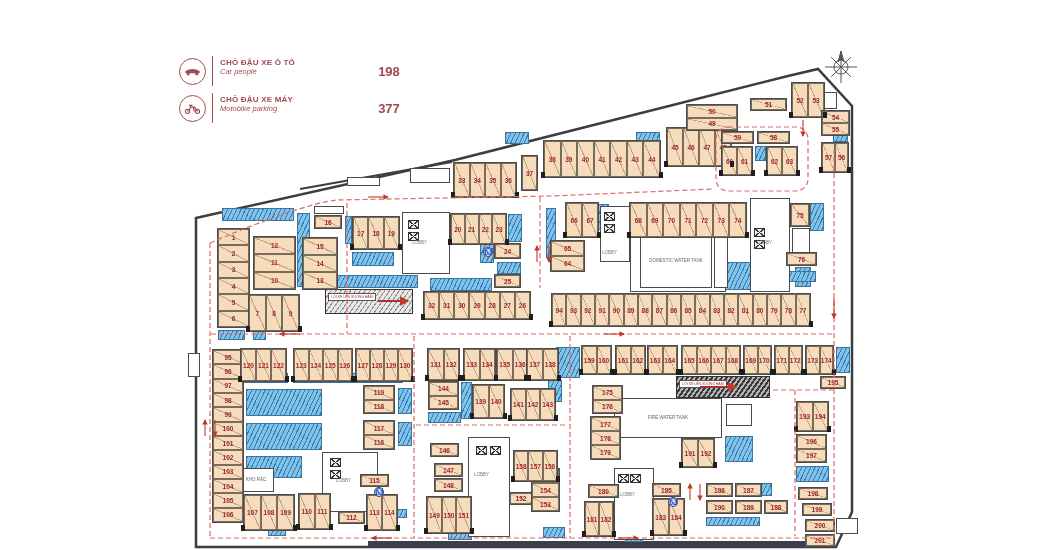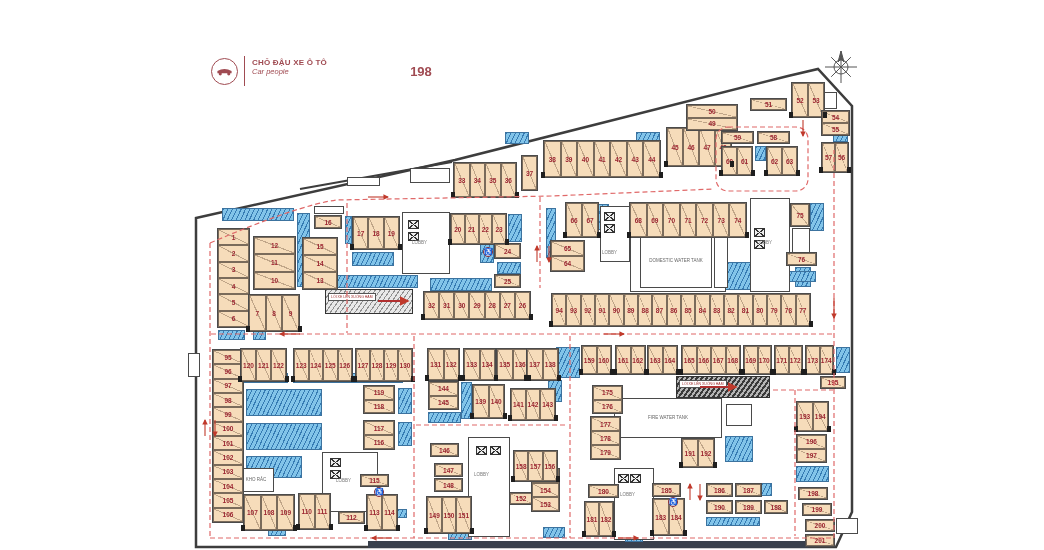--- a/index.html
+++ b/index.html
@@ -3,21 +3,21 @@
 <meta charset="utf-8">
 <style>
   html,body{margin:0;padding:0;background:#fff;}
   #stage{position:relative;width:1044px;height:550px;background:#fff;overflow:hidden;
          font-family:"Liberation Sans",sans-serif;}
   
   #hdr{position:absolute;left:185px;top:3px;width:322px;border-bottom:2px solid #a8894b;padding-bottom:3px;white-space:nowrap;}
   #hdr .vn{font-size:15px;font-weight:bold;color:#8e1f2f;letter-spacing:.4px;}
   #hdr .en{font-size:15px;font-style:italic;color:#a8894b;font-family:"Liberation Serif",serif;}
   
-  #legend{position:absolute;left:204px;top:56px;width:234px;}
+  #legend{position:absolute;left:172px;top:56px;width:234px;}
   .lrow{display:flex;align-items:center;margin-bottom:7px;}
   .licon{width:40px;flex:0 0 40px;display:flex;justify-content:center;}
   .lcirc{width:25px;height:25px;border:1.6px solid #a04b52;border-radius:50%;display:flex;align-items:center;justify-content:center;}
   .ltxt{flex:1;border-left:1px solid #a04b52;padding:2px 0 2px 7px;min-height:26px;}
   .ltxt .vn{font-size:8px;font-weight:bold;color:#a04b52;letter-spacing:.2px;}
   .ltxt .en{font-size:7.5px;font-style:italic;color:#a04b52;}
   .lval{width:34px;flex:0 0 34px;text-align:center;font-size:13px;font-weight:bold;color:#a04b52;}
   
   #plan{position:absolute;left:0;top:0;width:1044px;height:550px;}
   #plan svg{position:absolute;left:0;top:0;}
@@ -59,20 +59,36 @@
               <circle cx="6" cy="12" r="2.2" fill="#a04b52"></circle>
               <circle cx="18" cy="12" r="2.2" fill="#a04b52"></circle>
             </svg>
       </div>
         </div>
       <div class="ltxt">
         <div class="vn">CHỖ ĐẬU XE Ô TÔ</div>
         <div class="en">Car people</div>
       </div>
       <div class="lval">198</div>
+    </div>
+    <div class="lrow">
+      <div class="licon">
+          <div class="lcirc">
+        <svg width="17" height="13" viewBox="0 0 24 18">
+              <circle cx="5" cy="13" r="3" stroke="#a04b52" stroke-width="1.6" fill="none"></circle>
+              <circle cx="19" cy="13" r="3" stroke="#a04b52" stroke-width="1.6" fill="none"></circle>
+              <path d="M5 13 L10 7 h5 l4 6 M10 7 l-2 -2.5 h4 M13 7 l1.5 6" stroke="#a04b52" stroke-width="1.7" fill="none"></path>
+            </svg>
+      </div>
+        </div>
+      <div class="ltxt">
+        <div class="vn">CHỖ ĐẬU XE MÁY</div>
+        <div class="en">Motobike parking</div>
+      </div>
+      <div class="lval">377</div>
     </div>
   </div>
 
   <div id="plan">
       <svg width="1044" height="550" style="z-index: 0; pointer-events: none;">
         <polygon points="196,218 455,160 788,76 818,69 852,106 852,512 836,547 368,547 196,547" fill="#ffffff" stroke="#3d3d3d" stroke-width="2.5" stroke-linejoin="miter"></polygon>
    <path d="M 300 189 L 452 162" stroke="#3d3d3d" stroke-width="2" fill="none"></path>
    <rect x="368" y="541" width="440" height="7" fill="#39404c"></rect>
       </svg>
       <div class="room" style="left: 600px; top: 206px; width: 30px; height: 56px; position: absolute;"></div>

